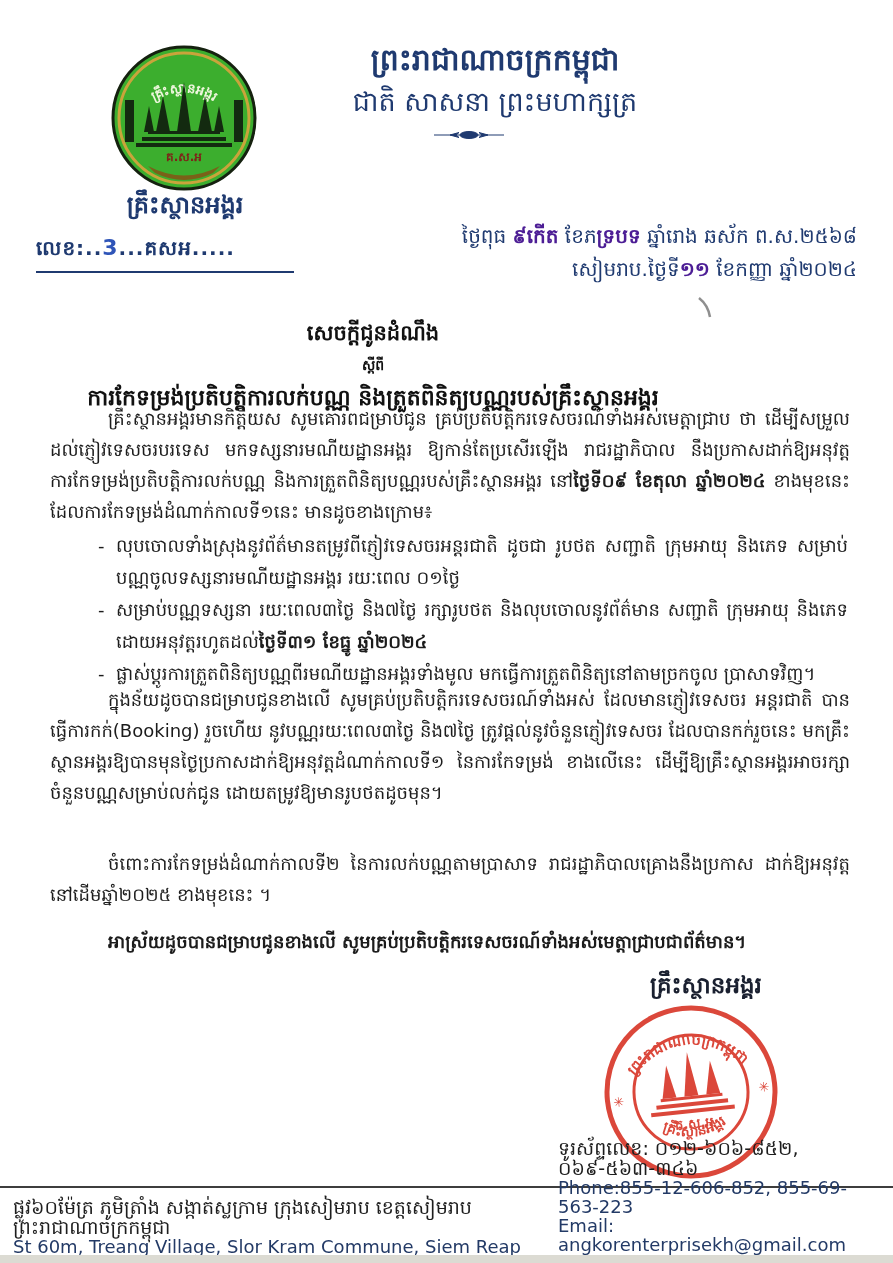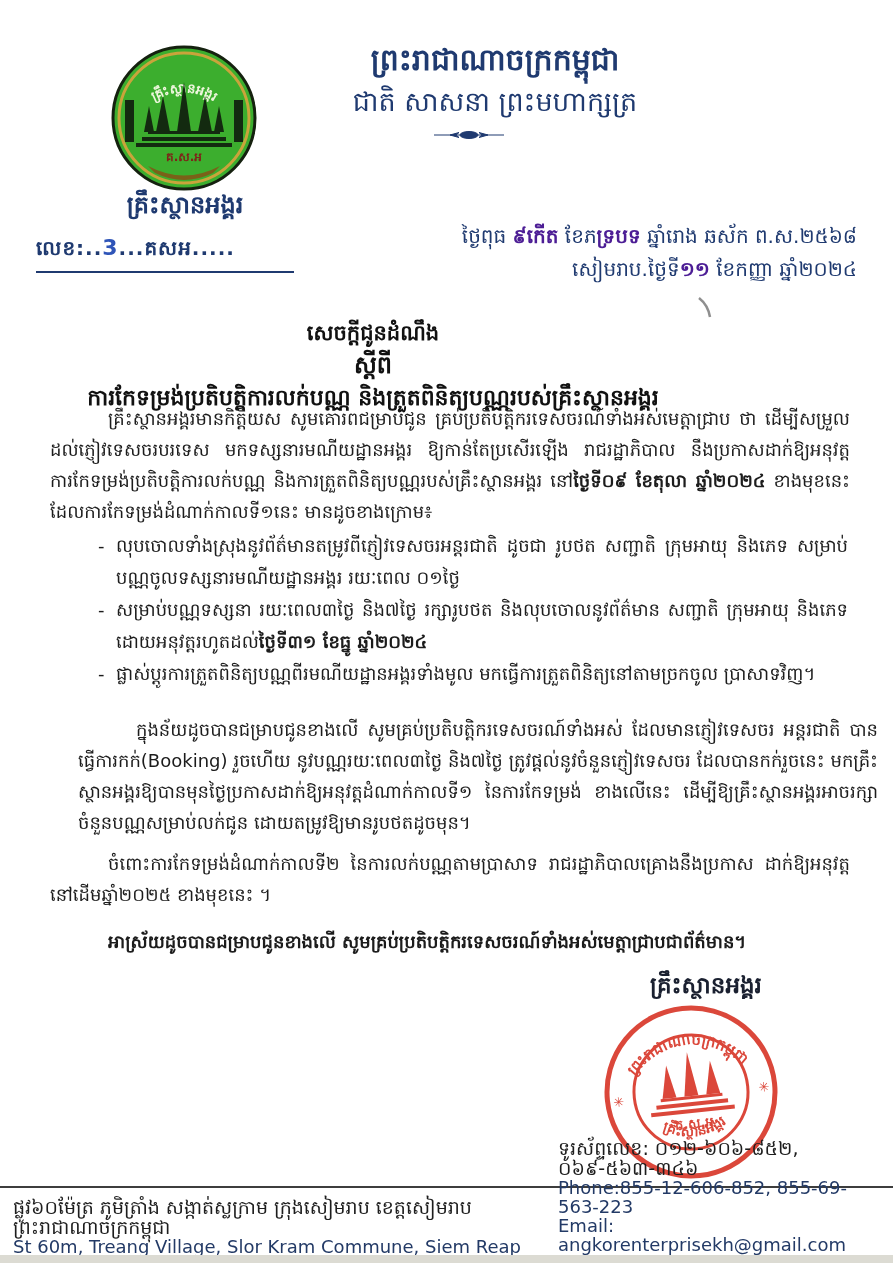--- a/index.html
+++ b/index.html
@@ -17,33 +17,33 @@
   .ref-underline{left:36px;top:271px;width:258px;border-bottom:2px solid #1f3a70;height:0;}
   .kingdom{left:280px;top:38px;width:430px;text-align:center;color:#1f3a70;}
   .kingdom .l1{font-size:30px;font-weight:bold;line-height:44px;}
   .kingdom .l2{font-size:27px;font-weight:normal;line-height:40px;}
   .divider{display:block;margin:6px auto 0;transform:translateX(-26px);}
   
   .dateline{right:36px;top:220px;text-align:right;font-size:20px;line-height:33px;color:#1f3a70;white-space:nowrap;}
   
   .title{left:0;top:297px;width:746px;text-align:center;color:#111;font-weight:bold;margin-top:20px;}
   .title .t1{font-size:21px;line-height:32px;}
-  .title .t2{font-size:24px;line-height:32px;}
+  .title .t2{font-size:14px;line-height:32px;}
   .title .t3{font-size:22px;line-height:34px;}
   
   .para{left:50px;width:800px;font-size:18px;line-height:31px;text-align:justify;color:#1c1c1c;overflow:hidden;}
   .indent{text-indent:58px;}
   .p1{top:403px;height:126px;}
   .bullets{left:96px;top:530px;width:752px;}
   .bullet{position:relative;padding-left:20px;font-size:18px;line-height:31.5px;text-align:justify;color:#1c1c1c;overflow:hidden;}
   .bullet .dash{position:absolute;left:2px;top:0;}
   .bl1{height:64px;}
   .bl2{height:64px;}
   .bl3{height:62px;}
-  .p2{top:714px;height:126px;margin-left:28px;}
+  .p2{top:684px;height:126px;}
   .p3{top:848px;height:64px;}
   .p4{top:926px;height:32px;font-weight:bold;}
   
   .sig-org{left:606px;top:971px;width:200px;text-align:center;font-size:23px;font-weight:bold;color:#1a2030;}
   .seal{left:596px;top:1002px;}
   
   .footer-rule{left:0;top:1186px;width:893px;height:2px;background:#3d3d3d;}
   .footer-left{left:13px;top:1197px;width:540px;}
   .footer-right{left:558px;top:1138px;width:326px;}
   .f-km{font-size:19px;color:#1d1d1d;line-height:20px;}

